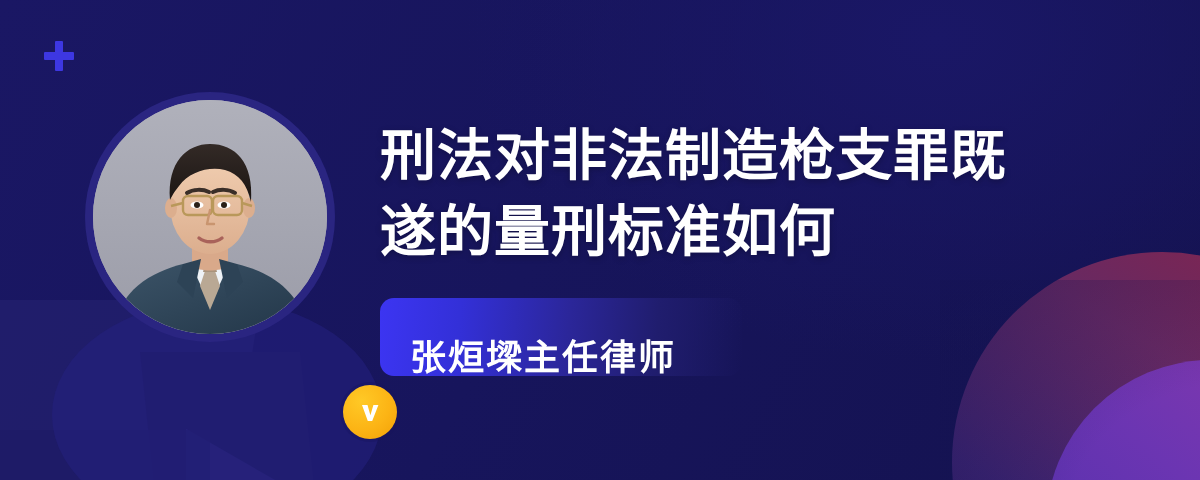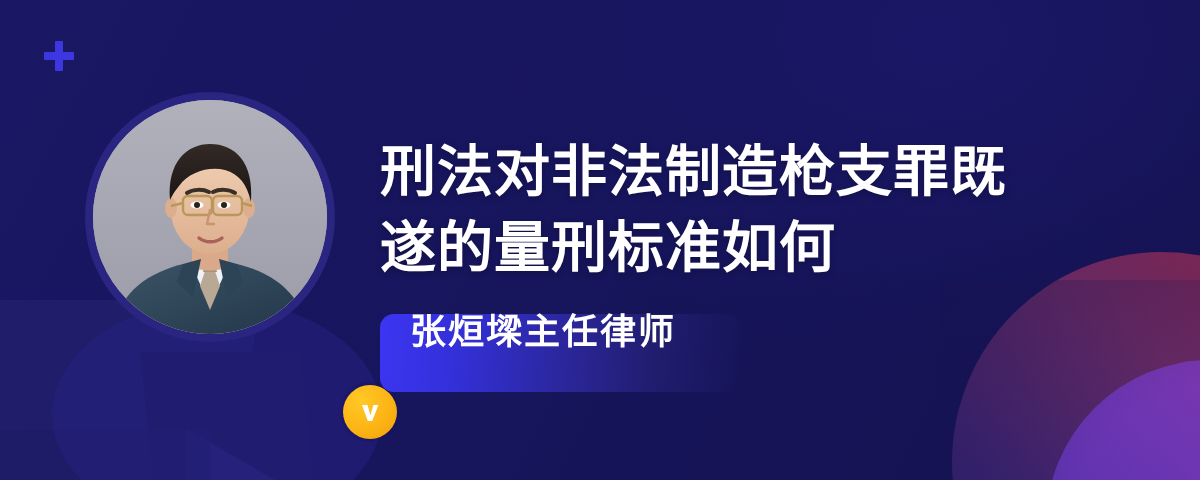--- a/index.html
+++ b/index.html
@@ -164,21 +164,21 @@
     display: flex;
     align-items: center;
     justify-content: center;
   }
   .verify-badge svg { display: block; }
 
   
   .content {
     position: absolute;
     left: 380px;
-    top: 134px;
+    top: 118px;
     width: 760px;
   }
   .headline {
     margin: 0;
     color: #ffffff;
     font-size: 56px;
     line-height: 76px;
     font-weight: 700;
     letter-spacing: 1px;
     white-space: pre-wrap;
@@ -186,21 +186,21 @@
   }
   .name-badge {
     position: absolute;
     left: 0px;
     top: 180px;
     min-width: 362px;
     height: 78px;
     border-radius: 14px;
     background: linear-gradient(95deg, #3c35f2 0%, #3330d8 22%, #2b2699 52%, #201d6e 76%, rgba(23,21,92,0) 100%);
     display: flex;
-    align-items: flex-start;
+    align-items: flex-end;
     box-sizing: border-box;
     padding: 0 28px 0 30px;
   }
   .name-badge .name-text {
     color: #ffffff;
     font-size: 36px;
     font-weight: 700;
     letter-spacing: 2px;
     line-height: 1;
     white-space: nowrap;

